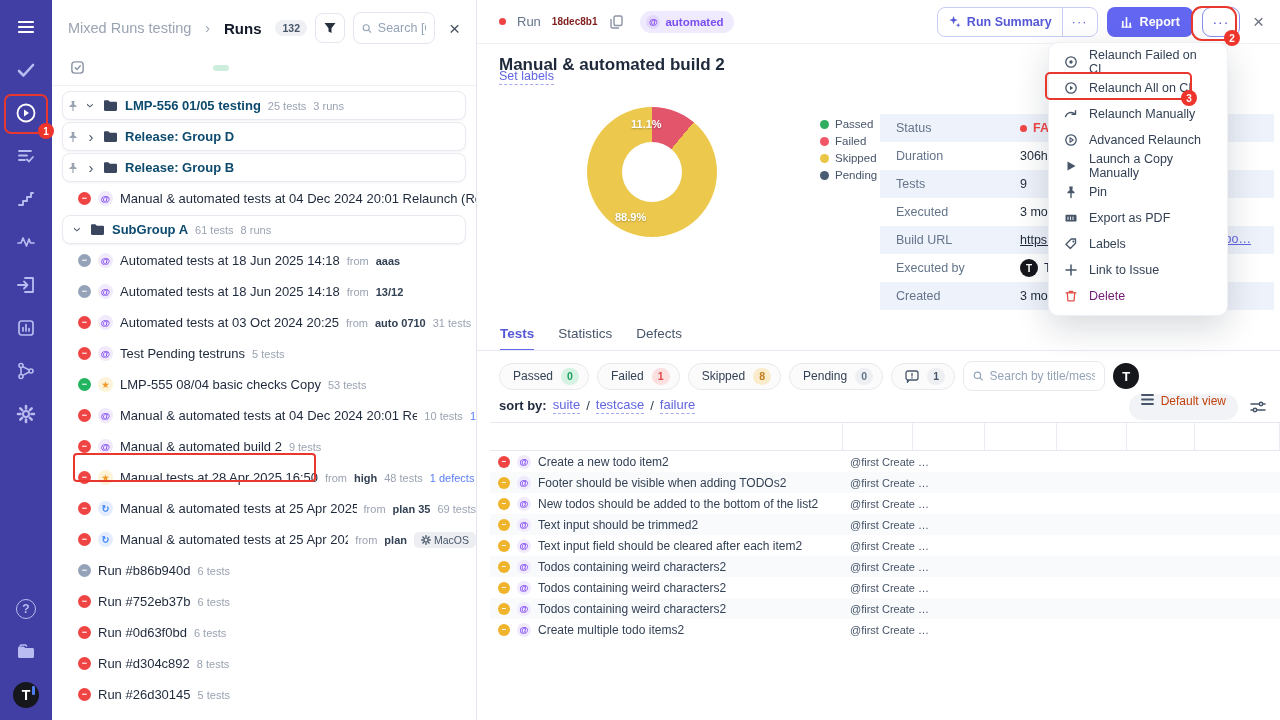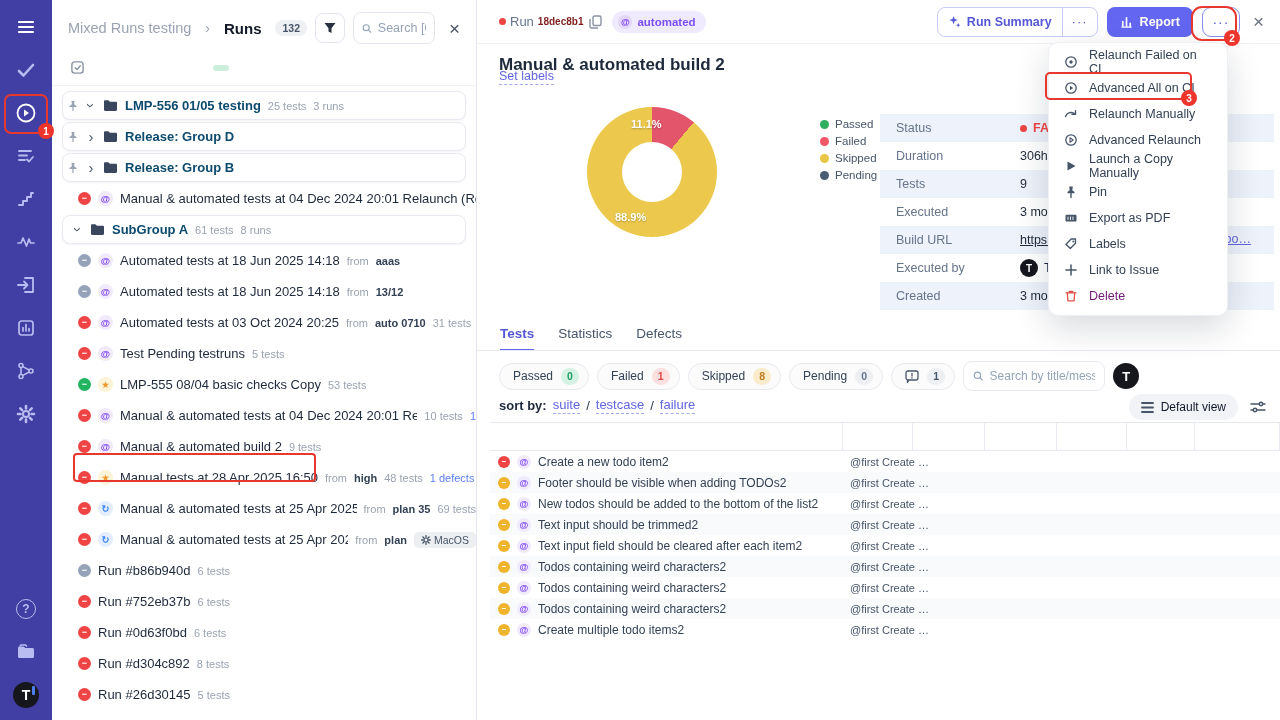--- a/index.html
+++ b/index.html
@@ -65,21 +65,21 @@
   .lrow-meta{font-size:11px;color:#9aa3b2}
   .lrow-from{font-size:11px;color:#9aa3b2}
   .lrow-fromv{font-size:11px;color:#334155;font-weight:bold}
   .lrow-def{font-size:11px;color:#5b7ff5}
   .env-pill{display:flex;align-items:center;gap:3px;background:#eceef2;border-radius:5px;
     padding:2px 7px;font-size:10.5px;color:#475569}
 
   
   .main{position:absolute;left:477px;top:0;width:803px;height:720px;background:#fff}
   .topbar{position:absolute;left:0;top:0;width:100%;height:44px;border-bottom:1px solid #eef1f5;
-    display:flex;align-items:center;padding:0 12px 0 22px;gap:4px}
+    display:flex;align-items:center;padding:0 12px 0 22px;gap:11px}
   .dot{width:7px;height:7px;border-radius:50%;background:#ef4444;flex:0 0 auto}
   .run-lbl{font-size:13px;color:#64748b}
   .run-id{font-size:10px;font-weight:bold;color:#7f1d1d}
   .copy-ic{margin-left:2px;cursor:pointer}
   .auto-badge{display:flex;align-items:center;gap:5px;background:#efeafd;border-radius:11px;
     height:22px;padding:0 10px 0 6px;margin-left:6px;cursor:pointer}
   .auto-badge .at{width:14px;height:14px;border-radius:50%;background:#e3d7fb;color:#7a3ff0;
     font-size:9px;font-weight:bold;text-align:center;line-height:14px}
   .auto-badge .tx{font-size:11.5px;color:#7a4ff0;font-weight:600}
   .tb-right{margin-left:auto;display:flex;align-items:center;gap:9px}
@@ -144,22 +144,22 @@
   .srch2{display:flex;align-items:center;gap:6px;border:1px solid #e7e9ef;border-radius:9px;
     height:30px;padding:0 9px;width:142px;background:#fff}
   .srch2 input{border:none;outline:none;font-size:12px;width:100%;color:#334155}
   .srch2 input::placeholder{color:#94a3b8}
   .chips .mini-av{width:26px;height:26px;font-size:13px;cursor:pointer}
   .sort-row{position:absolute;left:22px;top:397px;display:flex;align-items:center;gap:6px;font-size:13px}
   .sort-lbl{font-weight:bold;color:#1e293b}
   .sort-link{color:#6165e0;border-bottom:1px dashed #a5a8ef;cursor:pointer;padding-bottom:1px}
   .sort-sep{color:#334155}
   .view-ctl{position:absolute;right:14px;top:394px;display:flex;align-items:center;gap:12px}
-  .btn-view{display:flex;align-items:center;gap:7px;background:#f1f3f6;border-radius:14px;height:26px;
-    padding:0 12px;font-size:12px;color:#0f172a;cursor:pointer}
+  .btn-view{display:flex;align-items:flex-start;gap:7px;background:#f1f3f6;border-radius:14px;height:26px;
+    padding:0 12px;font-size:12px;color:#c2410c;cursor:pointer}
 
   
   .tbl{position:absolute;left:13px;top:422px;width:790px}
   .tbl-head{display:grid;grid-template-columns:353px 70px 72px 72px 70px 68px 85px;
     border-top:1px solid #e5e8ef;border-bottom:1px solid #e5e8ef;height:29px}
   .tbl-head div{font-size:12px;font-weight:bold;color:#334155;display:flex;align-items:center;
     justify-content:center;border-right:1px solid #e9ecf2;white-space:nowrap;overflow:hidden;cursor:pointer}
   .trow{display:grid;grid-template-columns:353px 437px;height:21px;align-items:center;cursor:pointer}
   .trow:nth-child(even){background:#f8fafc}
   .trow .tt{display:flex;align-items:center;gap:7px;padding-left:8px;min-width:0}
@@ -868,21 +868,21 @@
         <circle cx="7" cy="7" r="5.2" stroke="#475569" stroke-width="1.3" fill="none"></circle>
         <circle cx="7" cy="7" r="1.7" fill="#475569"></circle>
       </svg>
     <span>Relaunch Failed on CI</span>
     </li>
   <li>
     <svg class="mi" viewBox="0 0 14 14">
         <circle cx="7" cy="7" r="5.2" stroke="#475569" stroke-width="1.3" fill="none"></circle>
         <path d="M6 4.8l3.2 2.2L6 9.2z" fill="#475569"></path>
       </svg>
-    <span>Advanced All on CI</span>
+    <span>Relaunch All on CI</span>
     </li>
   <li>
     <svg class="mi" viewBox="0 0 14 14">
         <path d="M1.5 9.5C3 5.5 7.5 4.2 11 6.8" stroke="#475569" stroke-width="1.4" fill="none" stroke-linecap="round"></path>
         <path d="M11.5 3.8v3.4H8" stroke="#475569" stroke-width="1.4" fill="none" stroke-linecap="round" stroke-linejoin="round"></path>
       </svg>
     <span>Relaunch Manually</span>
     </li>
   <li>
     <svg class="mi" viewBox="0 0 14 14">

